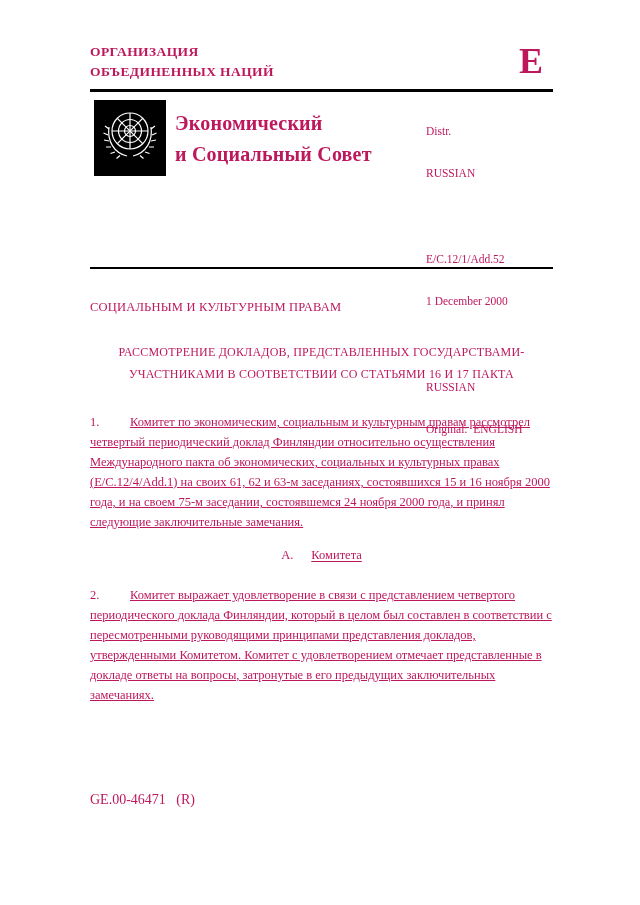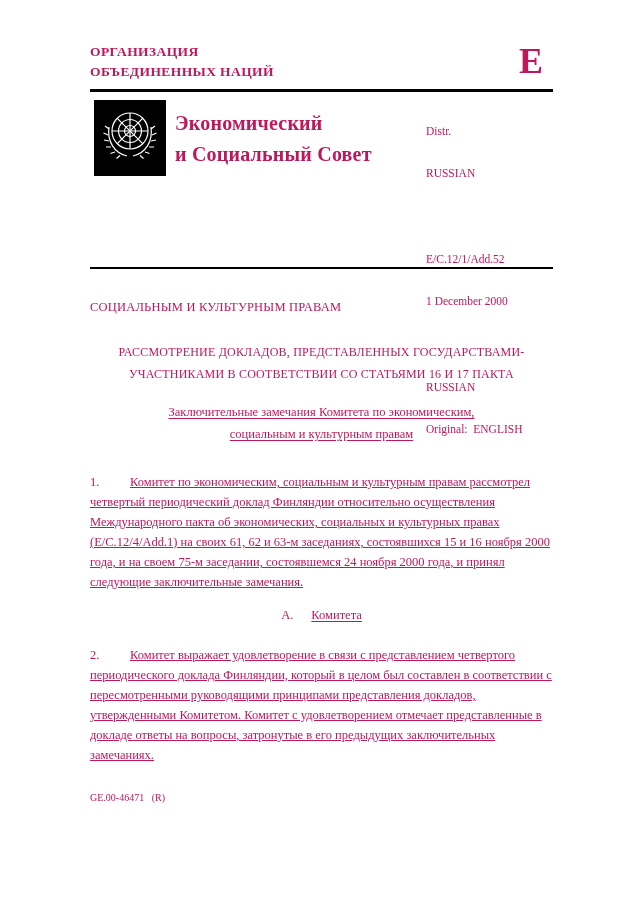--- a/index.html
+++ b/index.html
@@ -35,21 +35,21 @@
   .committee { margin-top: 26px; font-size: 12.5px; line-height: 24px; letter-spacing: .2px; }
   .doc-title { margin-top: 22px; text-align: center; font-size: 12px; line-height: 22px; letter-spacing: .2px; }
   .subtitle  { margin-top: 16px; text-align: center; font-size: 12.5px; line-height: 22px; }
   .subtitle div { text-decoration: underline; text-underline-offset: 2px; }
   .country   { margin-top: 17px; text-align: center; font-size: 12.5px; text-decoration: underline; text-underline-offset: 2px; }
   .para { margin-top: 27px; font-size: 12.5px; line-height: 20px; text-align: left; text-decoration: underline; }
   .para .num { display: inline-block; width: 40px; }
   .section-head { margin-top: 16px; text-align: center; font-size: 12.5px; }
   .section-head .label { margin-right: 18px; }
   .section-head .title { text-decoration: underline; text-underline-offset: 2px; }
-  .footer-ref { position: absolute; left: 90px; top: 792px; font-size: 10px; white-space: pre; }
+  .footer-ref { position: absolute; left: 90px; top: 792px; font-size: 14px; white-space: pre; }
 </style>
 </head>
 <body>
 
 <div class="page">
   <div class="content">
 
     <div class="topline">
       <div class="org">
         <div>ОРГАНИЗАЦИЯ</div>
@@ -101,24 +101,20 @@
 
     <div class="committee">
       <div>СОЦИАЛЬНЫМ И КУЛЬТУРНЫМ ПРАВАМ</div>
     </div>
 
     <div class="doc-title">
       <div>РАССМОТРЕНИЕ ДОКЛАДОВ, ПРЕДСТАВЛЕННЫХ ГОСУДАРСТВАМИ-</div>
       <div>УЧАСТНИКАМИ В СООТВЕТСТВИИ СО СТАТЬЯМИ 16 И 17 ПАКТА</div>
     </div>
 
-    <div class="subtitle">
-      <div>Заключительные замечания Комитета по экономическим,</div>
-      <div>социальным и культурным правам</div>
-    </div>
 
 
     <div class="para">
       <span class="num">1.</span><span>Комитет по экономическим, социальным и культурным правам рассмотрел четвертый периодический доклад Финляндии относительно осуществления Международного пакта об экономических, социальных и культурных правах (E/C.12/4/Add.1) на своих 61, 62 и 63-м заседаниях, состоявшихся 15 и 16 ноября 2000 года, и на своем 75-м заседании, состоявшемся 24 ноября 2000 года, и принял следующие заключительные замечания.</span>
     </div>
 
     <div class="section-head">
       <span class="label">A.</span><span class="title">Комитета</span>
     </div>
 

